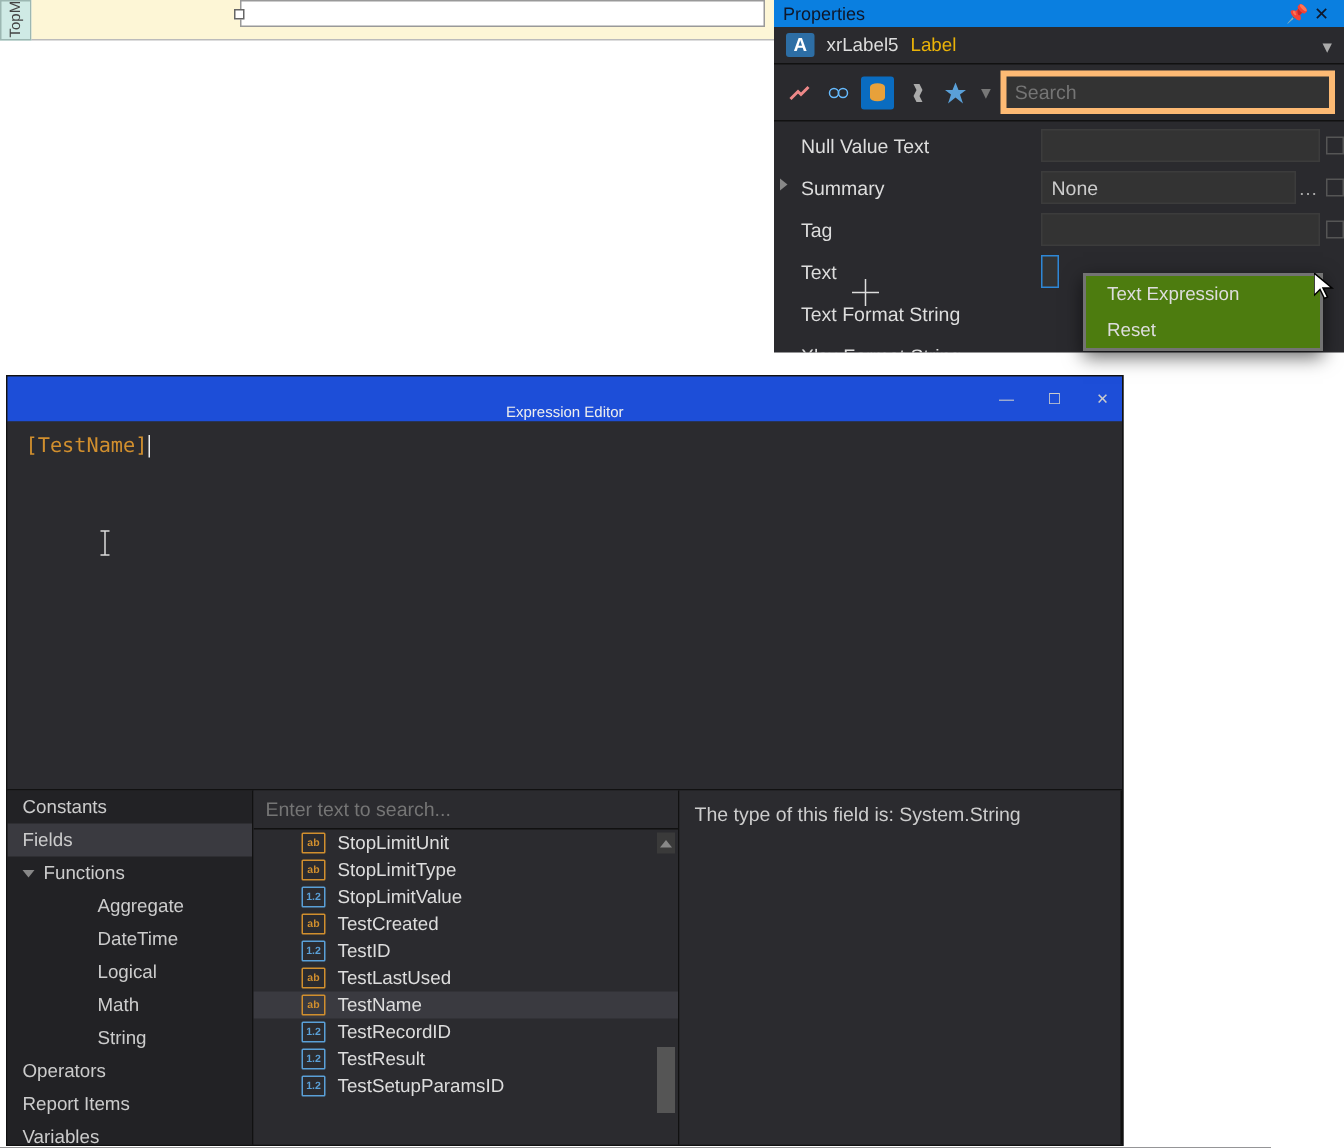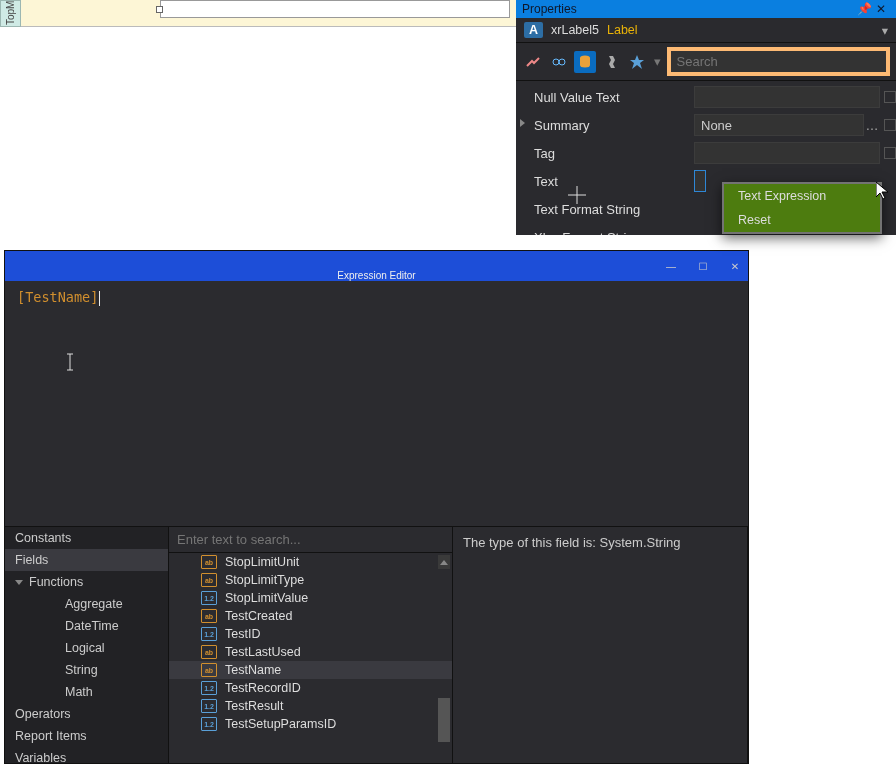--- a/index.html
+++ b/index.html
@@ -432,22 +432,22 @@
     <div class="col cats">
       <div class="cat-item">Constants</div>
       <div class="cat-item selected">Fields</div>
       <div class="cat-item">
         <span class="cat-caret"></span>
         <span>Functions</span>
       </div>
       <div class="sub-item">Aggregate</div>
       <div class="sub-item">DateTime</div>
       <div class="sub-item">Logical</div>
+      <div class="sub-item">Math</div>
       <div class="sub-item">String</div>
-      <div class="sub-item">Math</div>
       <div class="cat-item">Operators</div>
       <div class="cat-item">Report Items</div>
       <div class="cat-item">Variables</div>
     </div>
 
     <div class="col list">
       <input class="list-search" placeholder="Enter text to search..." style="">
       <div class="list-body" id="field-list">
         <div class="scroll-up"></div>
         <div class="scroll-thumb"></div>

